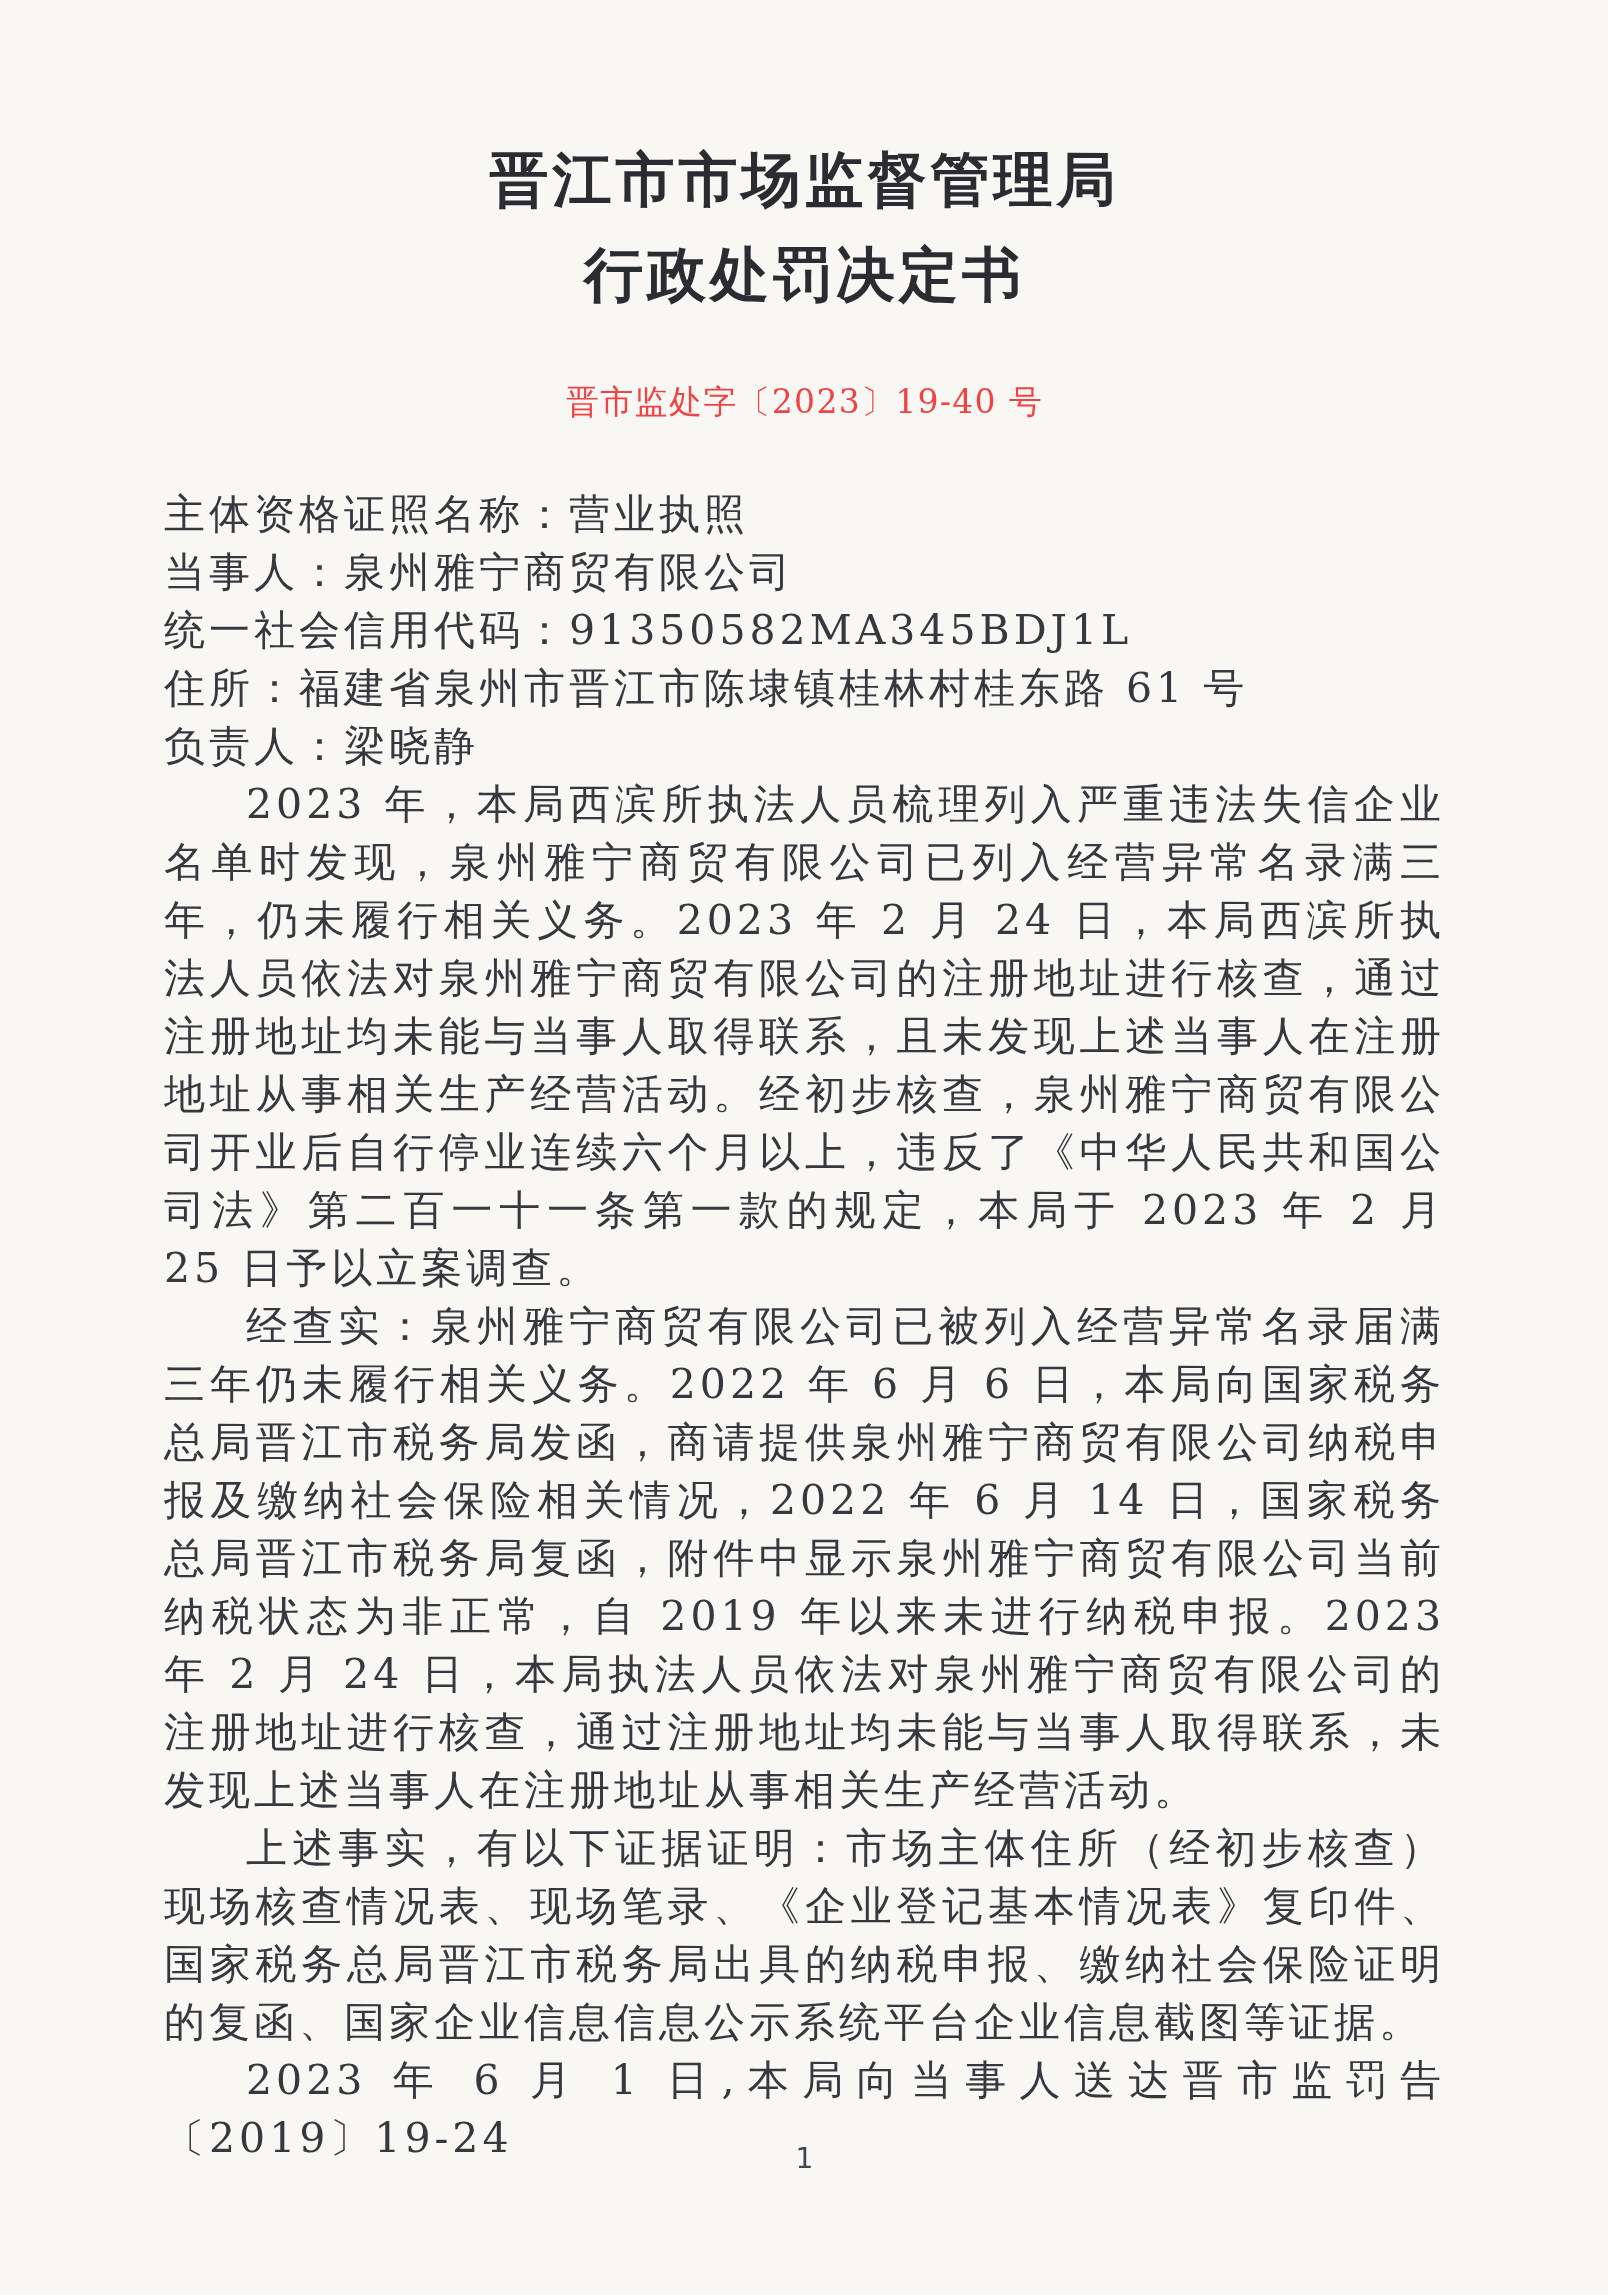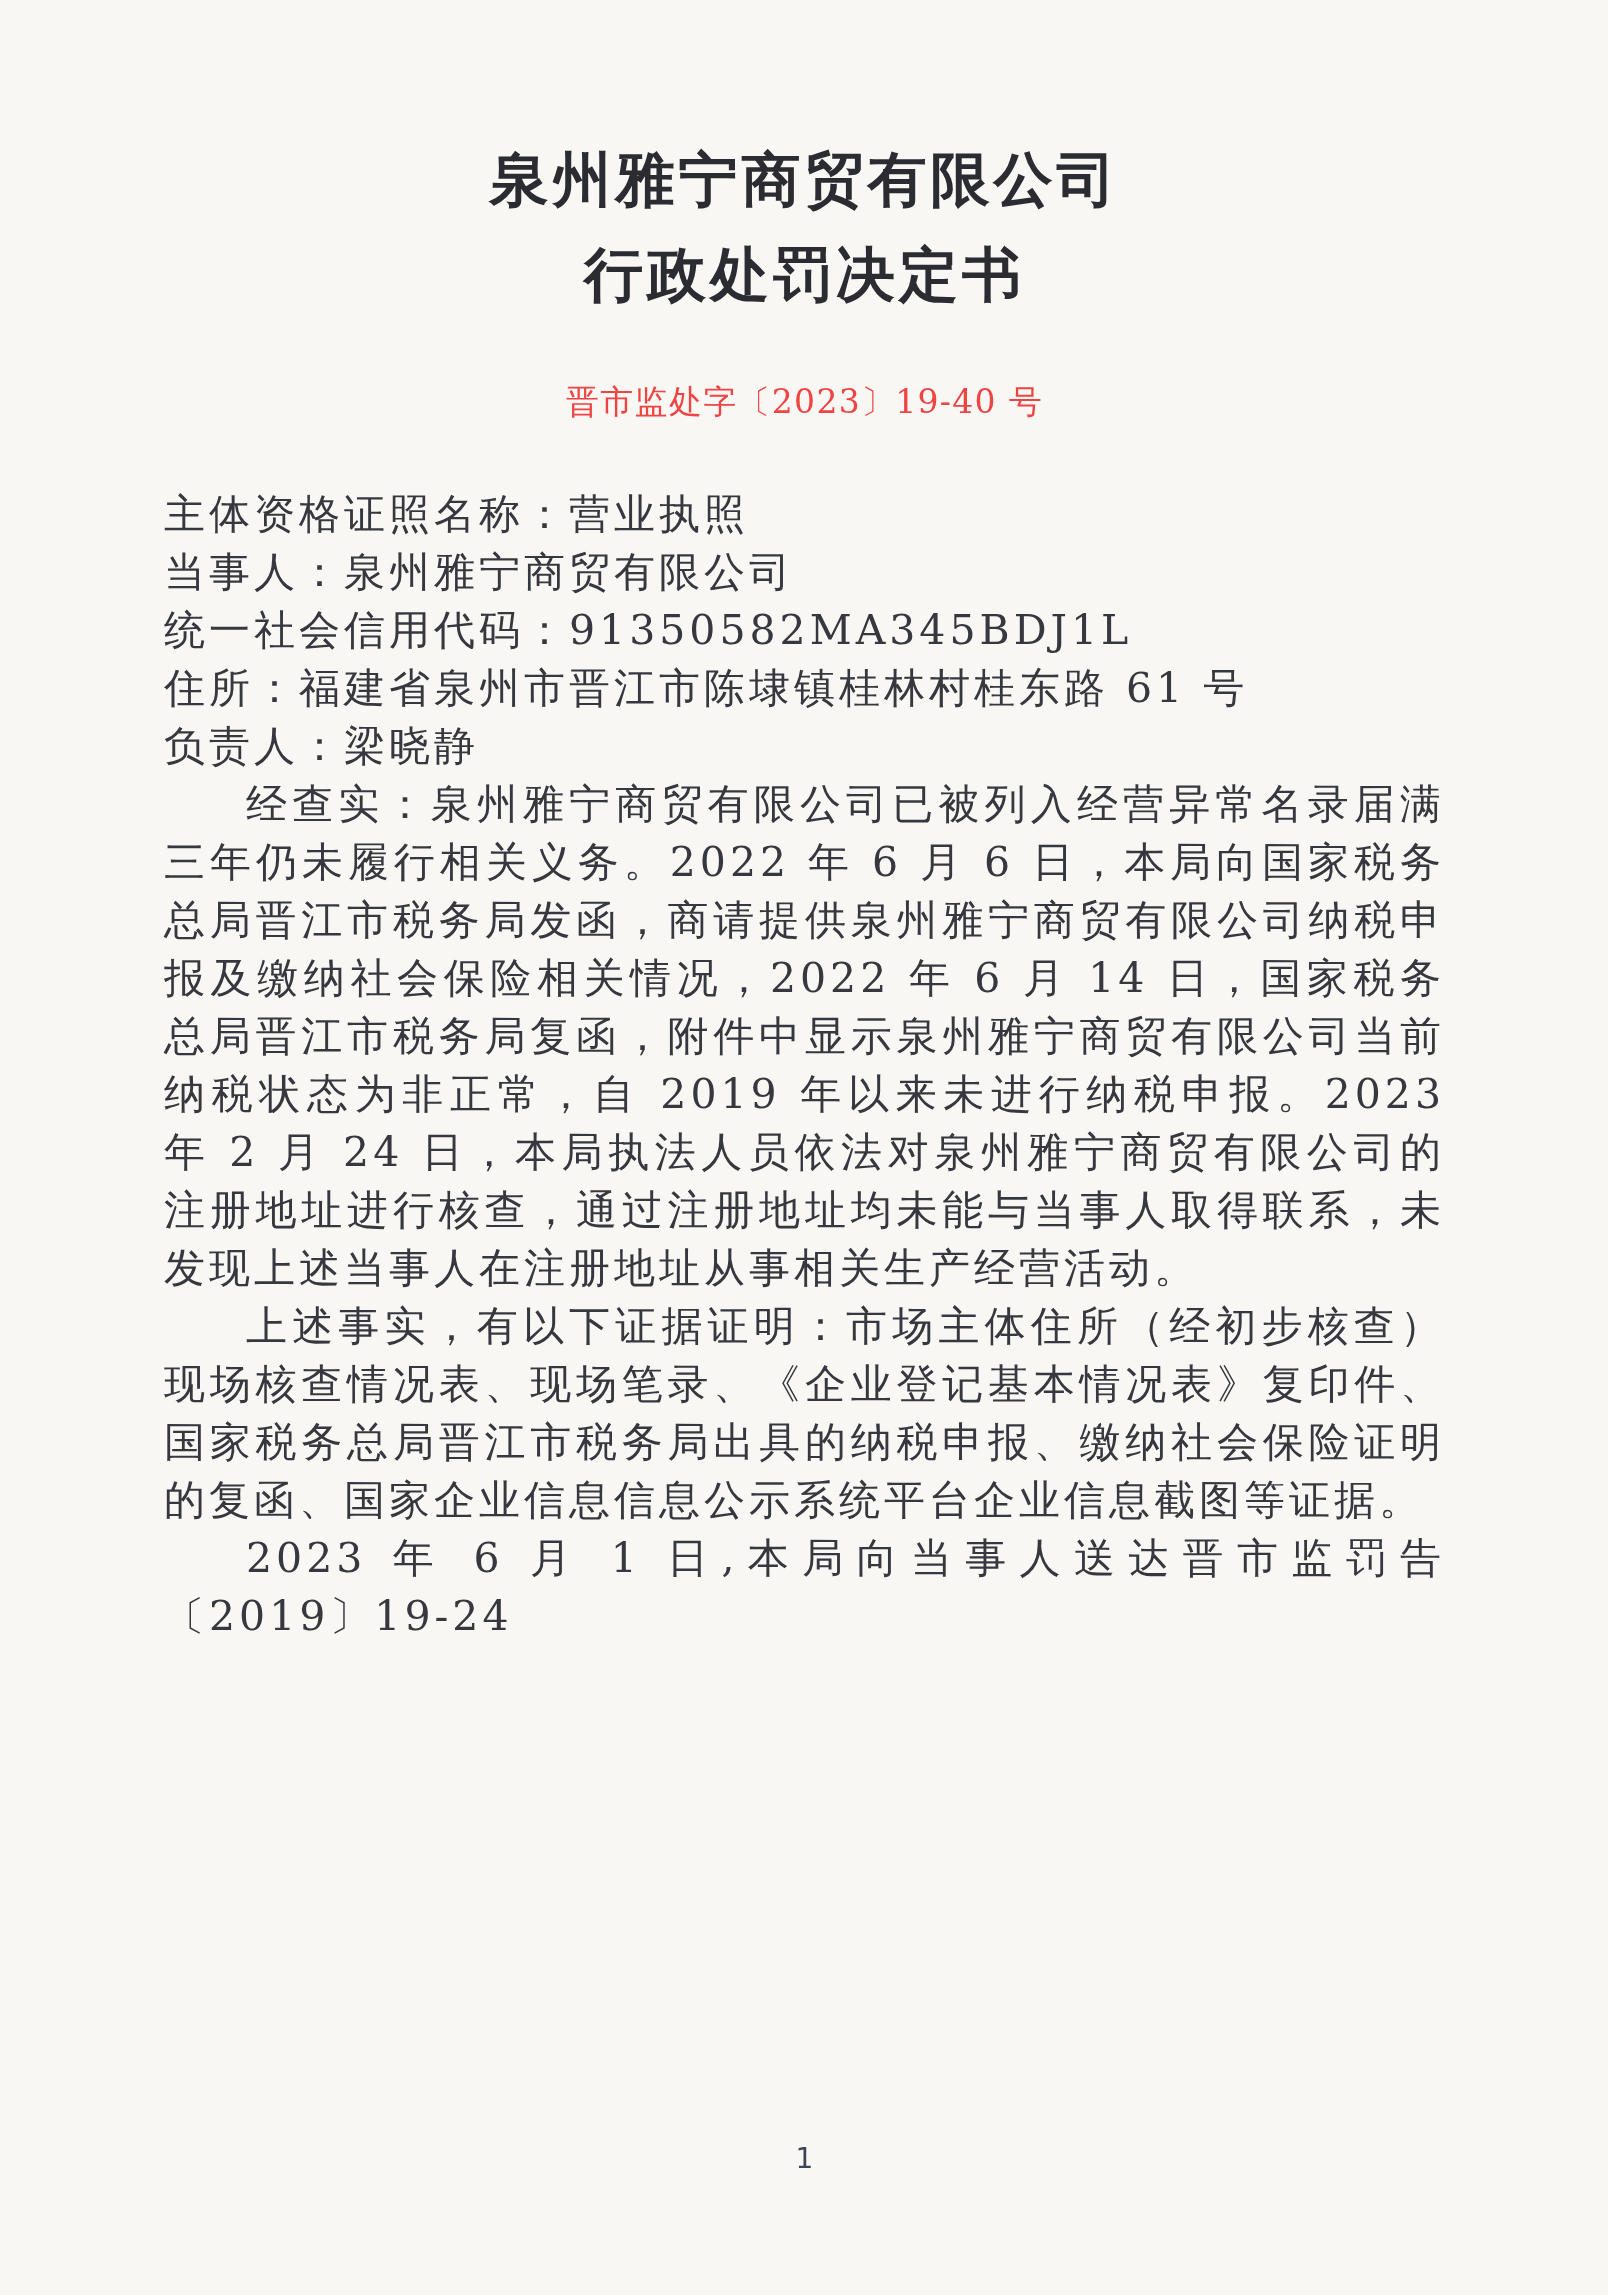--- a/index.html
+++ b/index.html
@@ -68,33 +68,34 @@
     color: #3d4358;
     font-family: "DejaVu Sans", "Liberation Sans", sans-serif;
   }
 </style>
 </head>
 <body>
 
 <div class="page">
 
   <div class="title-block">
-    <h1 class="agency-title">泉州雅宁商贸有限公司</h1>
+    <h1 class="agency-title">晋江市市场监督管理局</h1>
     <h1 class="doc-title">行政处罚决定书</h1>
   </div>
 
   <div class="doc-number">晋市监处字〔2023〕19-40 号</div>
 
   <div class="body-text">
     <p class="info-line">主体资格证照名称：营业执照</p>
     <p class="info-line">当事人：泉州雅宁商贸有限公司</p>
     <p class="info-line">统一社会信用代码：91350582MA345BDJ1L</p>
     <p class="info-line">住所：福建省泉州市晋江市陈埭镇桂林村桂东路 61 号</p>
     <p class="info-line">负责人：梁晓静</p>
 
+    <p class="para">2023 年，本局西滨所执法人员梳理列入严重违法失信企业名单时发现，泉州雅宁商贸有限公司已列入经营异常名录满三年，仍未履行相关义务。2023 年 2 月 24 日，本局西滨所执法人员依法对泉州雅宁商贸有限公司的注册地址进行核查，通过注册地址均未能与当事人取得联系，且未发现上述当事人在注册地址从事相关生产经营活动。经初步核查，泉州雅宁商贸有限公司开业后自行停业连续六个月以上，违反了《中华人民共和国公司法》第二百一十一条第一款的规定，本局于 2023 年 2 月 25 日予以立案调查。</p>
     <p class="para">经查实：泉州雅宁商贸有限公司已被列入经营异常名录届满三年仍未履行相关义务。2022 年 6 月 6 日，本局向国家税务总局晋江市税务局发函，商请提供泉州雅宁商贸有限公司纳税申报及缴纳社会保险相关情况，2022 年 6 月 14 日，国家税务总局晋江市税务局复函，附件中显示泉州雅宁商贸有限公司当前纳税状态为非正常，自 2019 年以来未进行纳税申报。2023 年 2 月 24 日，本局执法人员依法对泉州雅宁商贸有限公司的注册地址进行核查，通过注册地址均未能与当事人取得联系，未发现上述当事人在注册地址从事相关生产经营活动。</p>
     <p class="para">上述事实，有以下证据证明：市场主体住所（经初步核查）现场核查情况表、现场笔录、《企业登记基本情况表》复印件、国家税务总局晋江市税务局出具的纳税申报、缴纳社会保险证明的复函、国家企业信息信息公示系统平台企业信息截图等证据。</p>
     <p class="para">2023 年 6 月 1 日,本局向当事人送达晋市监罚告〔2019〕19-24</p>
   </div>
 
   <div class="page-number">1</div>
 
 </div>
 
 

